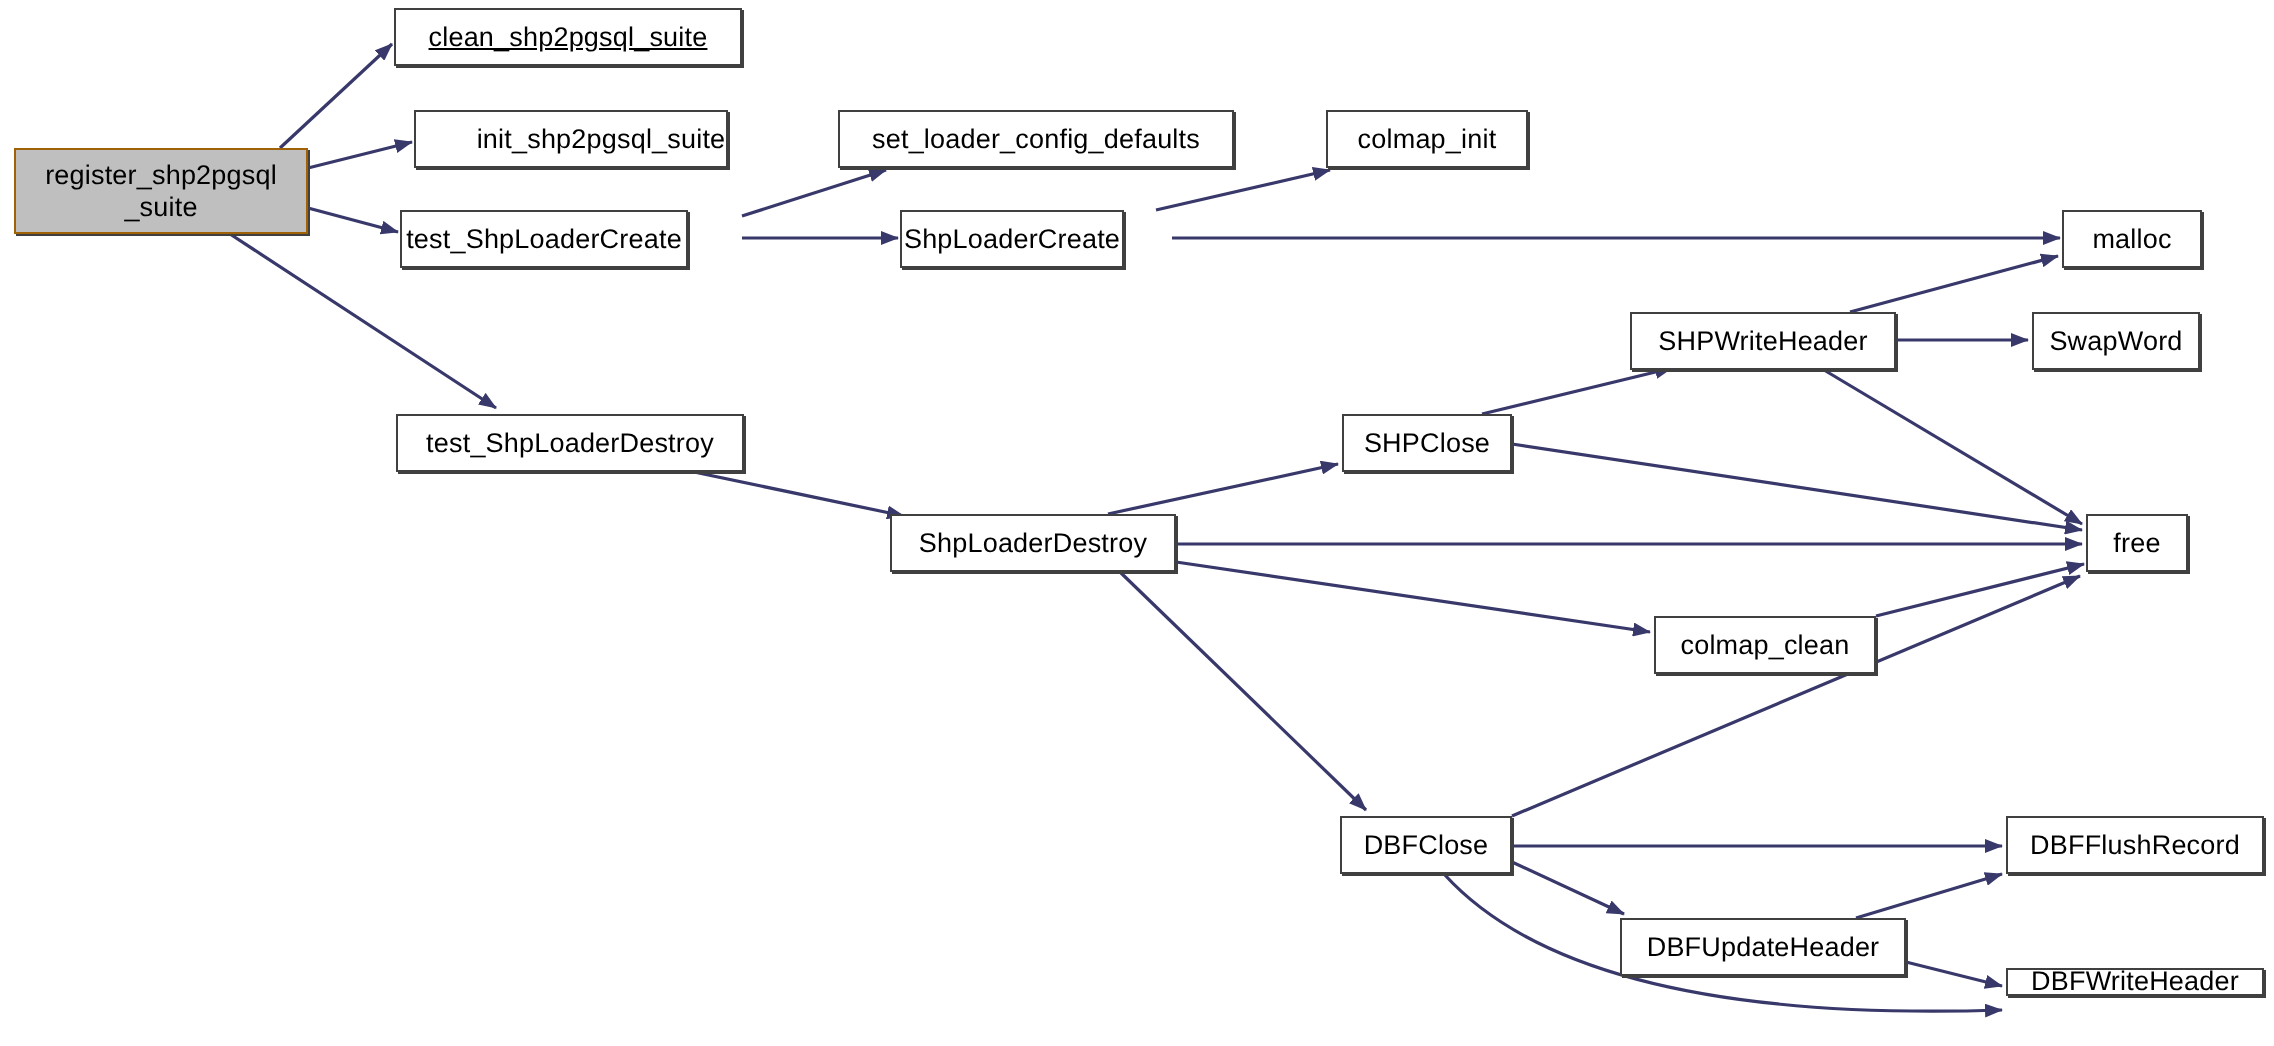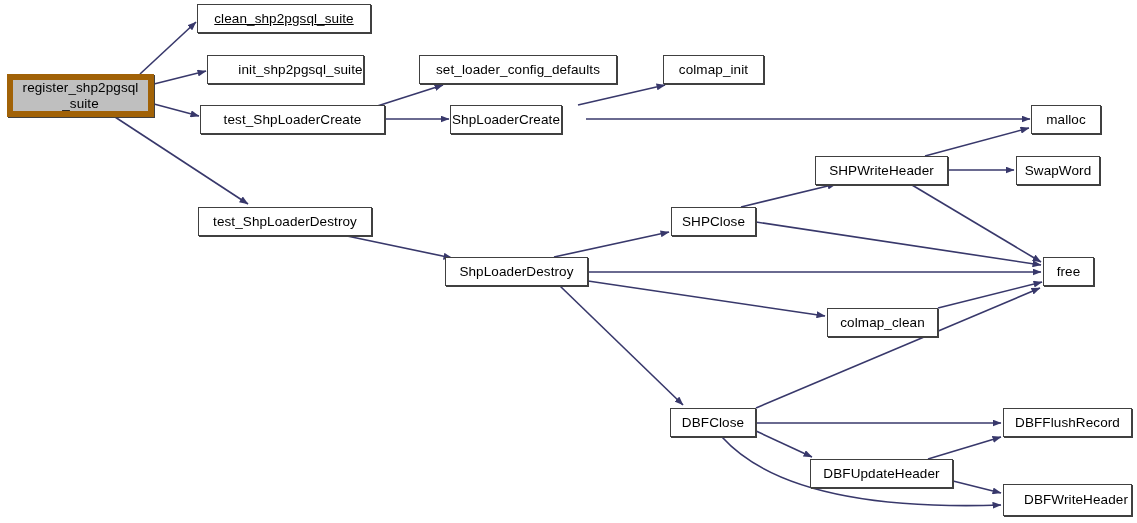--- a/index.html
+++ b/index.html
@@ -34,21 +34,21 @@
     text-align: center;
     color: #000000;
     font-size: 13.5px;
     line-height: 1.12;
     white-space: pre;
     letter-spacing: 0.1px;
     z-index: 2;
   }
   .gnode.root {
     background: #bfbfbf;
-    border: 6px solid #a16207;
+    border: 1px solid #a16207;
   }
   .gnode .nlabel {
     display: block;
     width: 100%;
     padding: 0 3px;
   }
 </style>
 </head>
 <body>
 
@@ -120,21 +120,21 @@
   </div>
 
   <div class="gnode" style="left:197px; top:4px; width:174px; height:29px;text-decoration:underline;">
     <span class="nlabel">clean_shp2pgsql_suite</span>
   </div>
 
   <div class="gnode" style="left:207px; top:55px; width:157px; height:29px;padding-left:30px;">
     <span class="nlabel">init_shp2pgsql_suite</span>
   </div>
 
-  <div class="gnode" style="left:200px; top:105px; width:185px; height:29px;">
+  <div class="gnode" style="left:200px; top:105px; width:144px; height:29px;">
     <span class="nlabel">test_ShpLoaderCreate</span>
   </div>
 
   <div class="gnode" style="left:419px; top:55px; width:198px; height:29px;">
     <span class="nlabel">set_loader_config_defaults</span>
   </div>
 
   <div class="gnode" style="left:450px; top:105px; width:112px; height:29px;">
     <span class="nlabel">ShpLoaderCreate</span>
   </div>
@@ -180,17 +180,17 @@
   </div>
 
   <div class="gnode" style="left:1003px; top:408px; width:129px; height:29px;">
     <span class="nlabel">DBFFlushRecord</span>
   </div>
 
   <div class="gnode" style="left:810px; top:459px; width:143px; height:29px;">
     <span class="nlabel">DBFUpdateHeader</span>
   </div>
 
-  <div class="gnode" style="left:1003px; top:484px; width:129px; height:32px;text-align:right;">
+  <div class="gnode" style="left:1003px; top:484px; width:129px; height:14px;">
     <span class="nlabel">DBFWriteHeader</span>
   </div>
 
 </div>
 
 </body></html>

